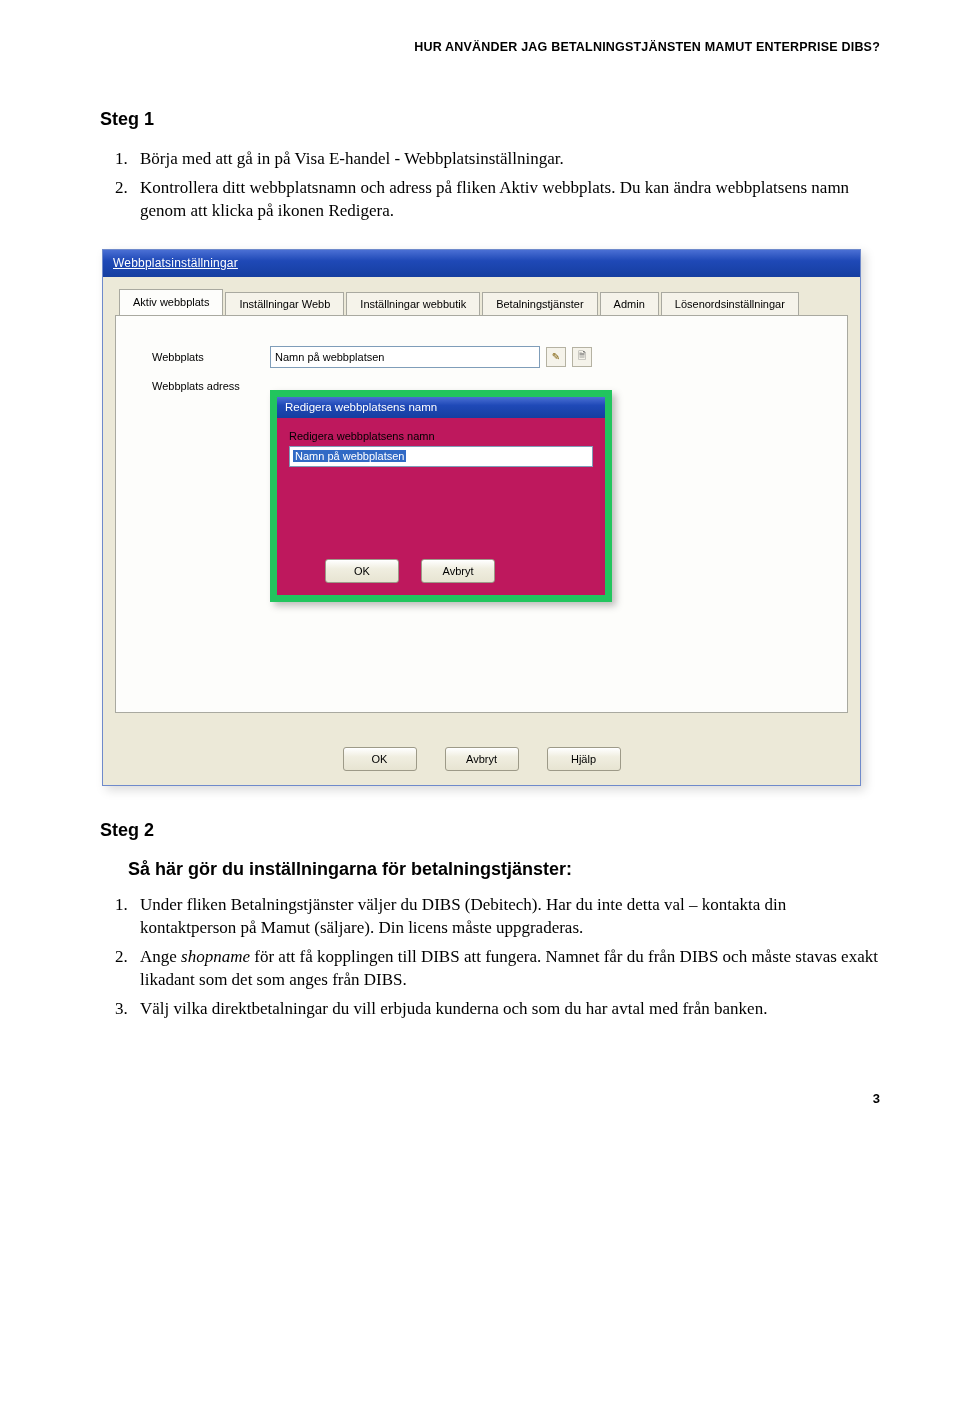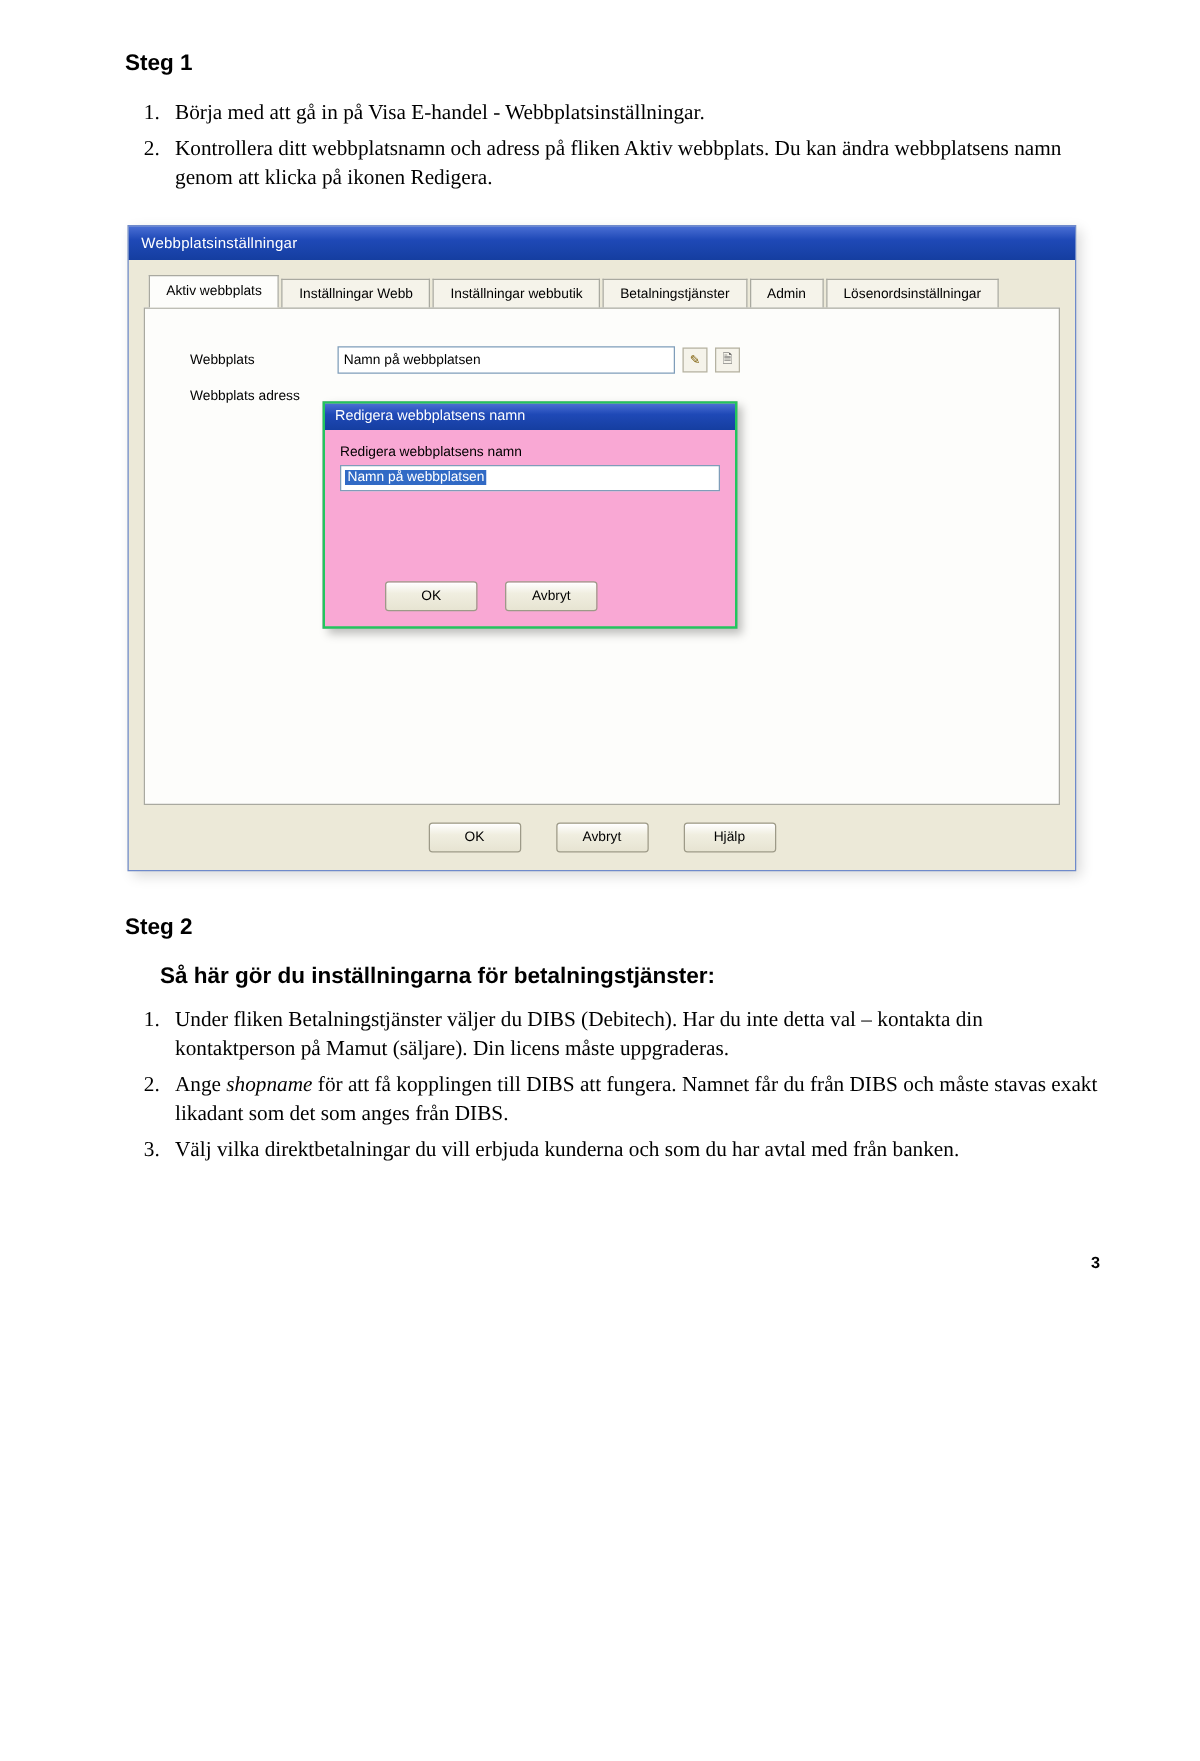--- a/index.html
+++ b/index.html
@@ -57,20 +57,21 @@
     font-family: Tahoma, Arial, sans-serif;
     font-size: 11px;
     color: #000;
   }
   .dlg-title {
     background: linear-gradient(#4a6fd4, #1f49b7 40%, #153ea0);
     color: #fff;
     padding: 6px 10px 7px 10px;
     font-size: 12px;
     letter-spacing: 0.2px;
+    text-decoration: underline;
   }
   .dlg-body {
     padding: 12px 12px 14px 12px;
   }
   .tabs {
     display: flex;
     align-items: flex-end;
     gap: 0;
     margin-bottom: 0;
     padding-left: 4px;
@@ -126,24 +127,24 @@
     background:#f5f3ea;
     margin-left:6px;
     display:inline-flex;
     align-items:center;
     justify-content:center;
   }
   .pencil { font-size:10px; color:#7a5a00; }
   .sheet { font-size:10px; color:#555; }
   .modal {
     position:absolute;
-    left:142px; top:74px;
+    left:154px; top:74px;
     width: 328px;
-    border:2px solid #22c55e;
-    background:#f9a8d4;
+    border:7px solid #22c55e;
+    background:#be185d;
     box-shadow: 4px 4px 7px rgba(0,0,0,0.25);
   }
   .modal .mtitle {
     background: linear-gradient(#4a6fd4, #1f49b7 40%, #153ea0);
     color:#fff;
     padding:4px 8px 5px 8px;
     font-size:11.5px;
   }
   .modal .mbody {
     padding:12px 12px 12px 12px;
@@ -175,20 +176,21 @@
     height:22px;
     border:1px solid #9d9a88;
     border-radius:3px;
     background: linear-gradient(#ffffff,#f0eee0 40%,#e7e4d2);
     font-size:11px;
     text-align:left;
     display:flex;
     align-items:center;
     justify-content:center;
     box-shadow: 0 1px 0 #fff inset;
+    margin-top: 20px;
   }
   .ul-first::first-letter { text-decoration: underline; }
   .outer-btn-row {
     display:flex;
     gap:28px;
     justify-content:center;
     margin-top:14px;
     padding-left:0;
   }
   .pagenum {
@@ -197,20 +199,21 @@
     font-size:13px;
     text-align:right;
     margin-top:70px;
   }
 </style>
 </head>
 <body>
 
 <div class="page">
 
+  <div class="running-head">HUR ANVÄNDER JAG BETALNINGSTJÄNSTEN MAMUT ENTERPRISE DIBS?</div>
 
   <h2 class="step-heading">Steg 1</h2>
 
   <ol class="numlist">
     <li>
       <span>Börja med att gå in på </span><span class="bld">Visa E-handel - Webbplatsinställningar</span><span>.</span>
     </li>
     <li>
       <span>Kontrollera ditt webbplatsnamn och adress på fliken </span><span class="bld">Aktiv webbplats</span><span>. Du kan ändra webbplatsens namn genom att klicka på ikonen </span><span class="bld">Redigera</span><span>.</span>
     </li>

